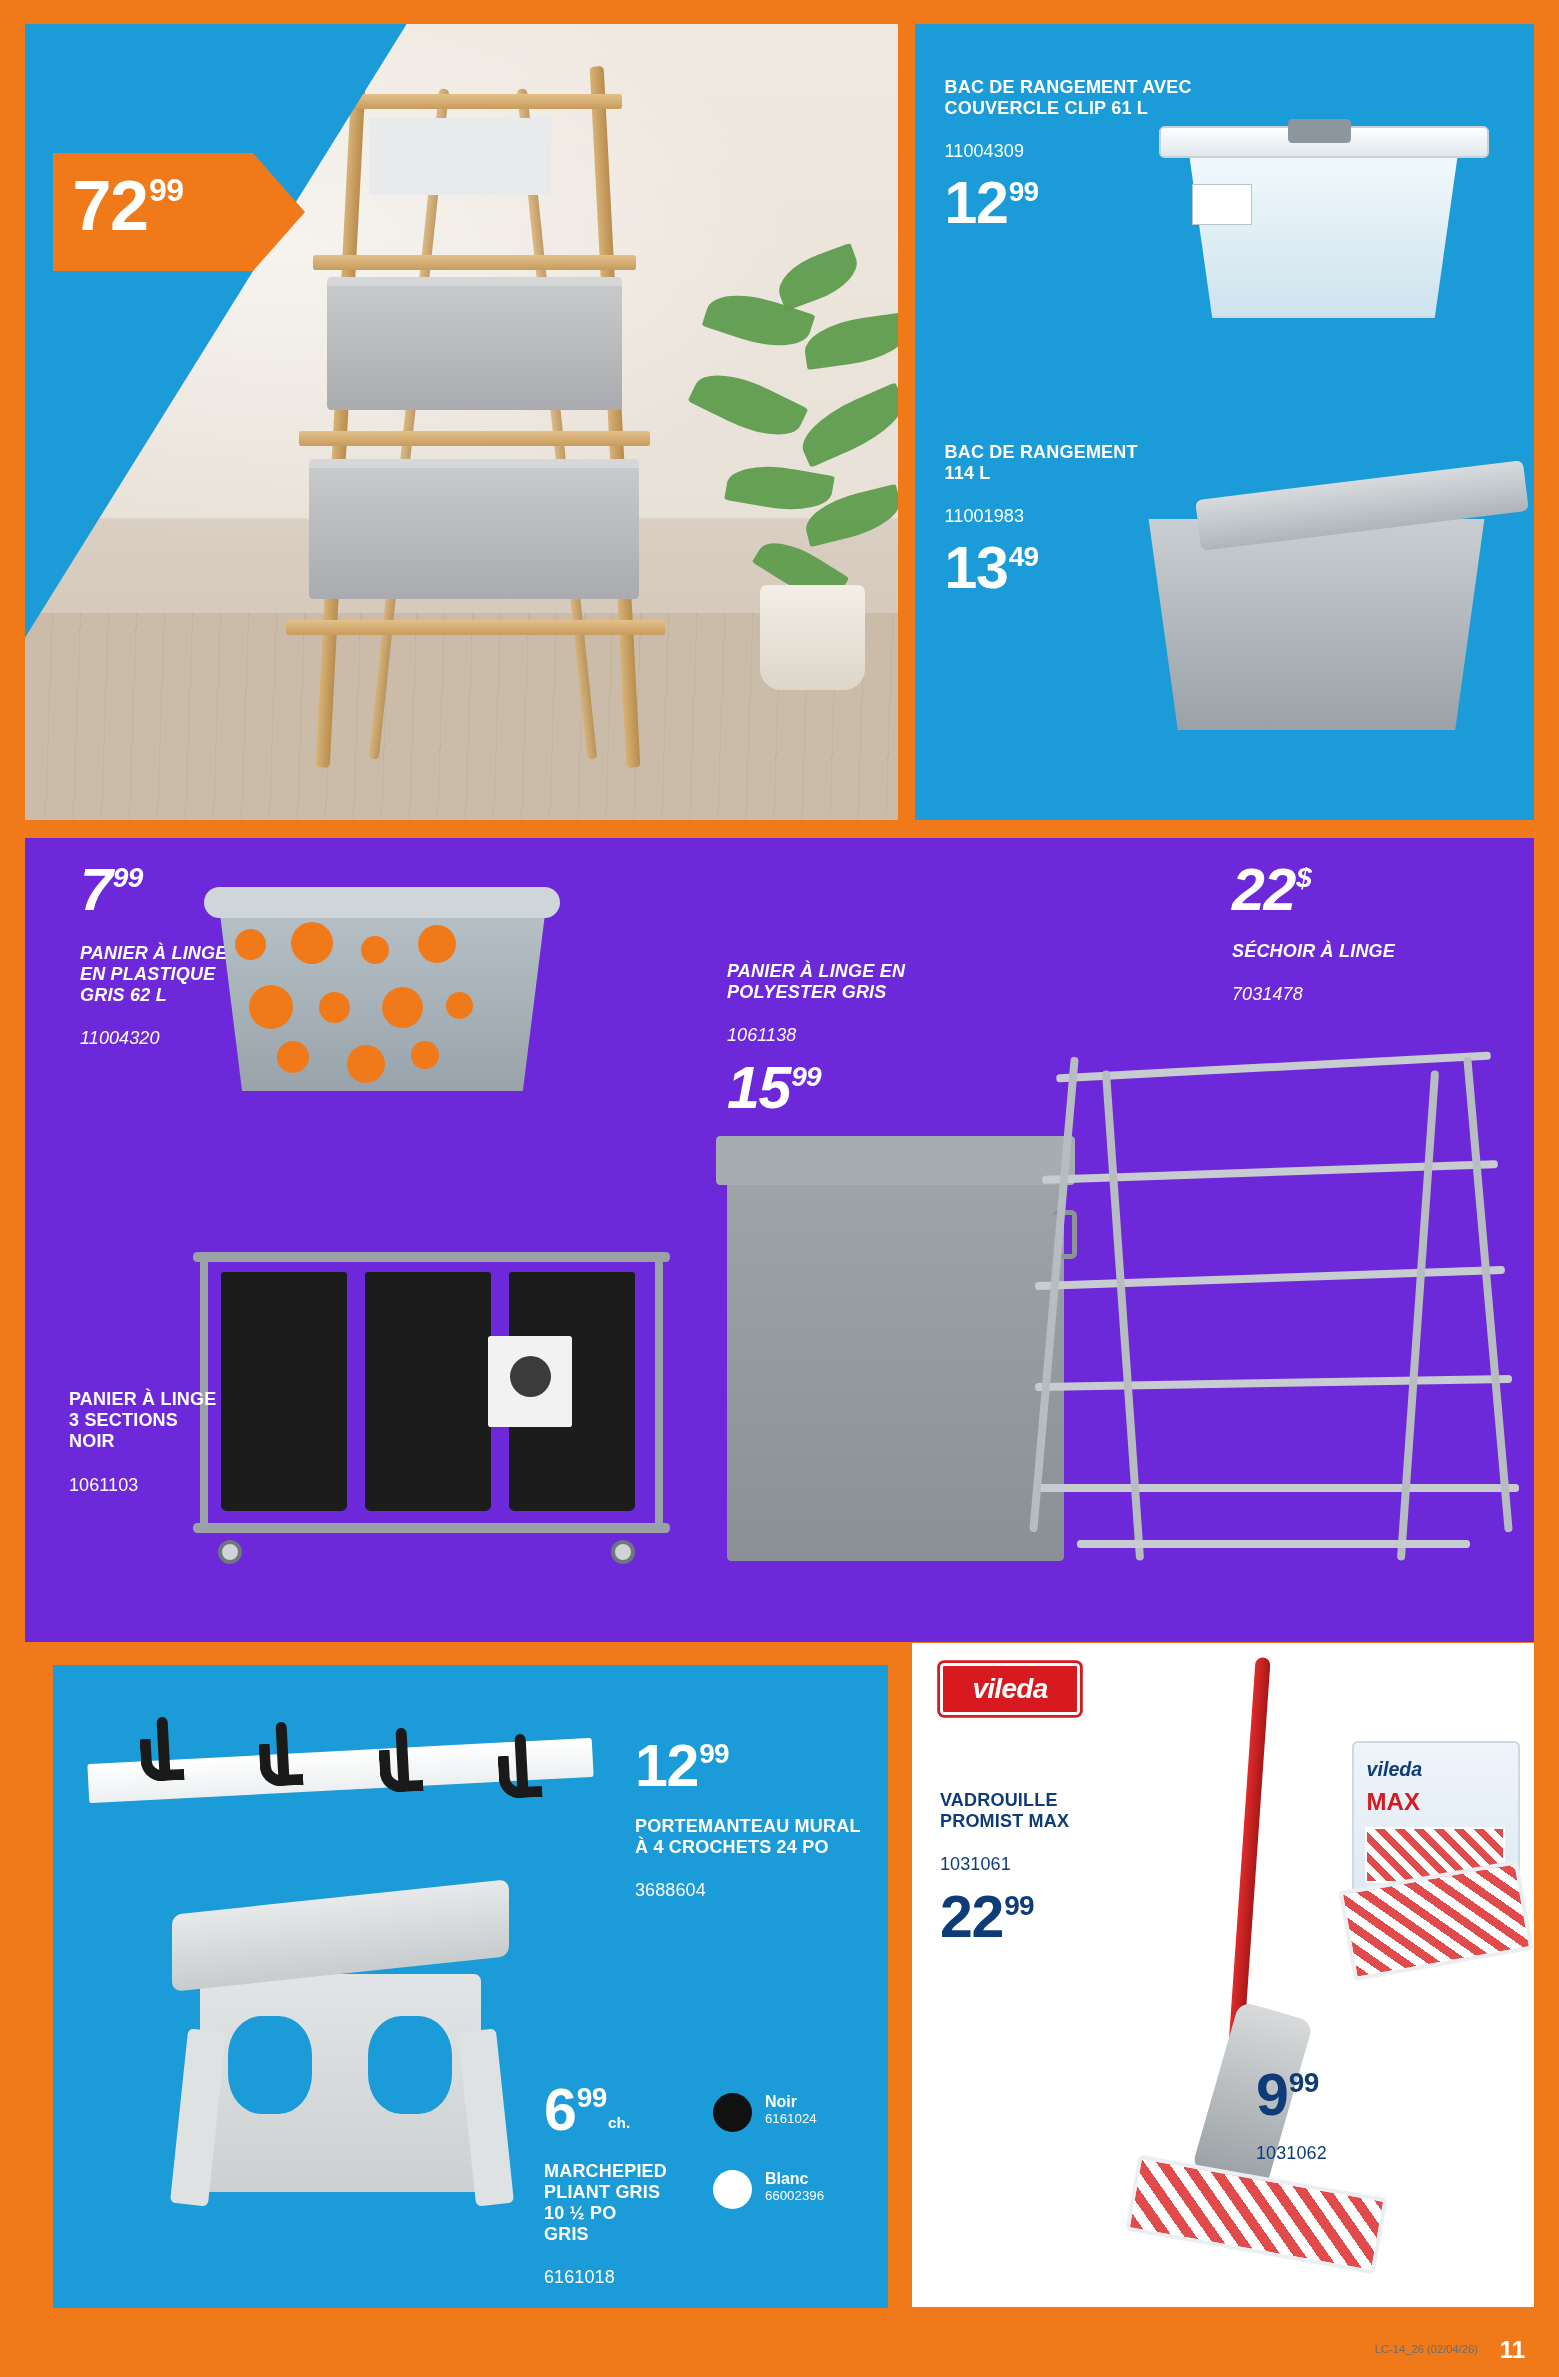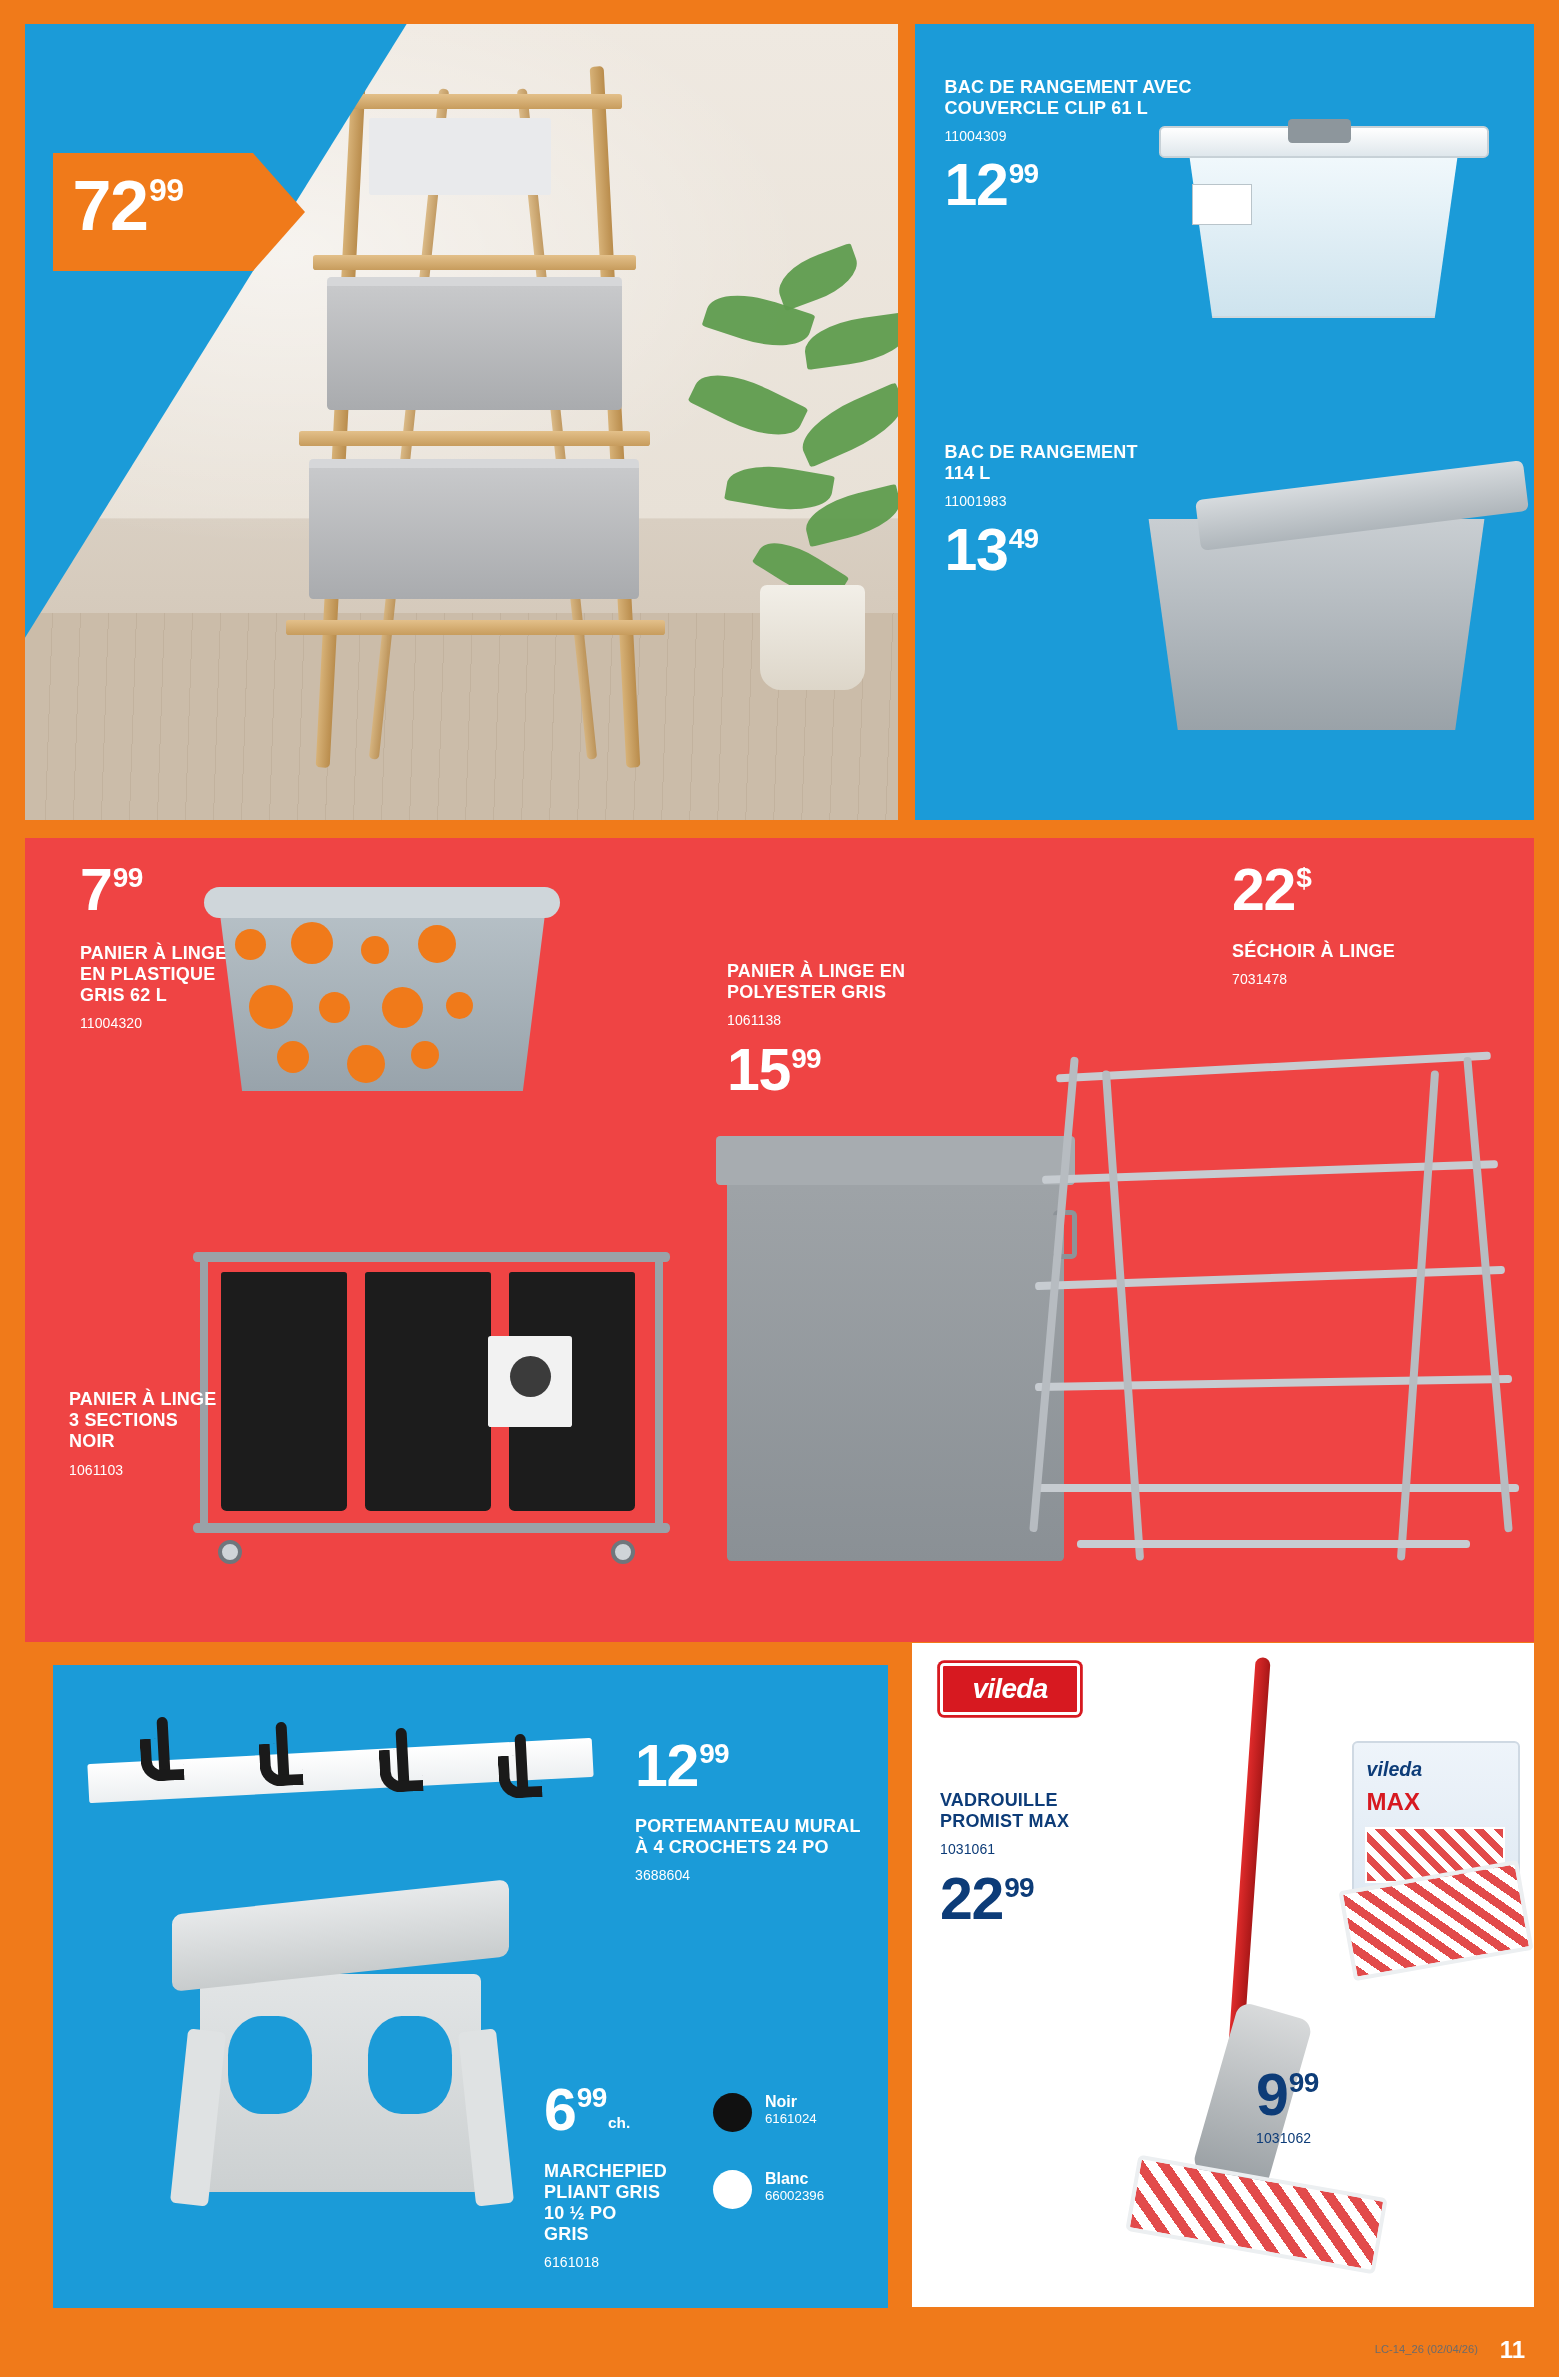--- a/index.html
+++ b/index.html
@@ -12,21 +12,21 @@
   .page {
     position: relative;
     width: 1559px; height: 2377px;
     background: #f07a1a;
   }
 
   .desc {
     font-size: 18px; line-height: 1.18; font-weight: 700;
     text-transform: uppercase; letter-spacing: 0.2px;
   }
-  .sku { font-size: 14px; font-weight: 400; margin-top: 9px; letter-spacing: 0.1px;}
+  .sku { font-size: 18px; font-weight: 400; margin-top: 22px; letter-spacing: 0.1px;}
 
   .price { font-weight: 800; line-height: .84; display: inline-block; position: relative; }
   .price .int { font-size: 59px; letter-spacing: -1.4px; }
   .price .cents {
     font-size: 28px; vertical-align: super; position: relative; top: -18px; left: 1.4px;
     letter-spacing: -0.7px;
   }
   .price .dollar {
     font-size: 28px; vertical-align: super; position: relative; top: -18px; left: 1.4px;
   }
@@ -145,21 +145,21 @@
     transform: rotate(-7deg);
   }
   .bin-grey .inner {
     position:absolute; left:56px; top:67px; width:295px; height:42px;
     background:#4d5256; border-radius: 7px;
   }
 
   
   .sec-mid {
     position:absolute; left:25px; top:838px; width:1509px; height:804px;
-    background:#ef4444; color:#fff;
+    background:#6d28d9; color:#fff;font-style:italic;
   }
   .hamper-plastic {
     position:absolute; left:175px; top:28px; width:365px; height:232px;
   }
   .hamper-plastic .body {
     position:absolute; inset:28px 7px 7px 7px;
     background: linear-gradient(180deg,#b9c3c9,#98a3ab);
     border-radius: 11.2px 11.2px 35px 35px;
     clip-path: polygon(3% 0, 97% 0, 90% 100%, 10% 100%);
   }

